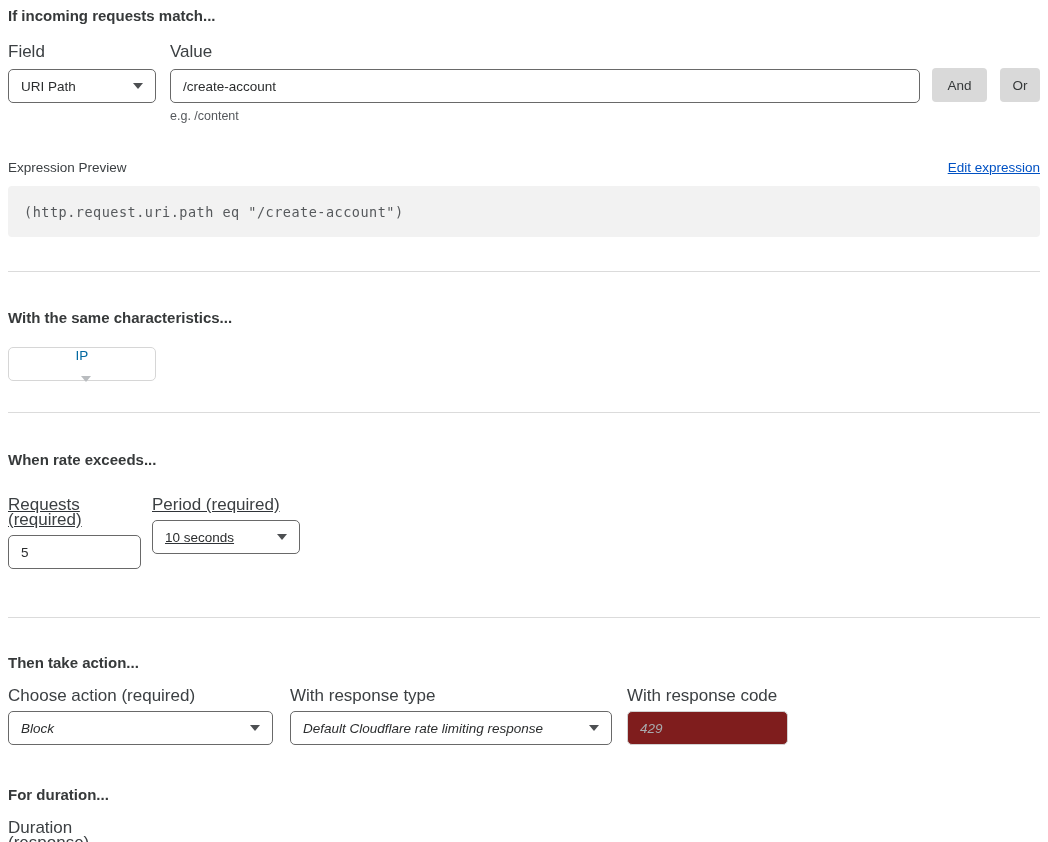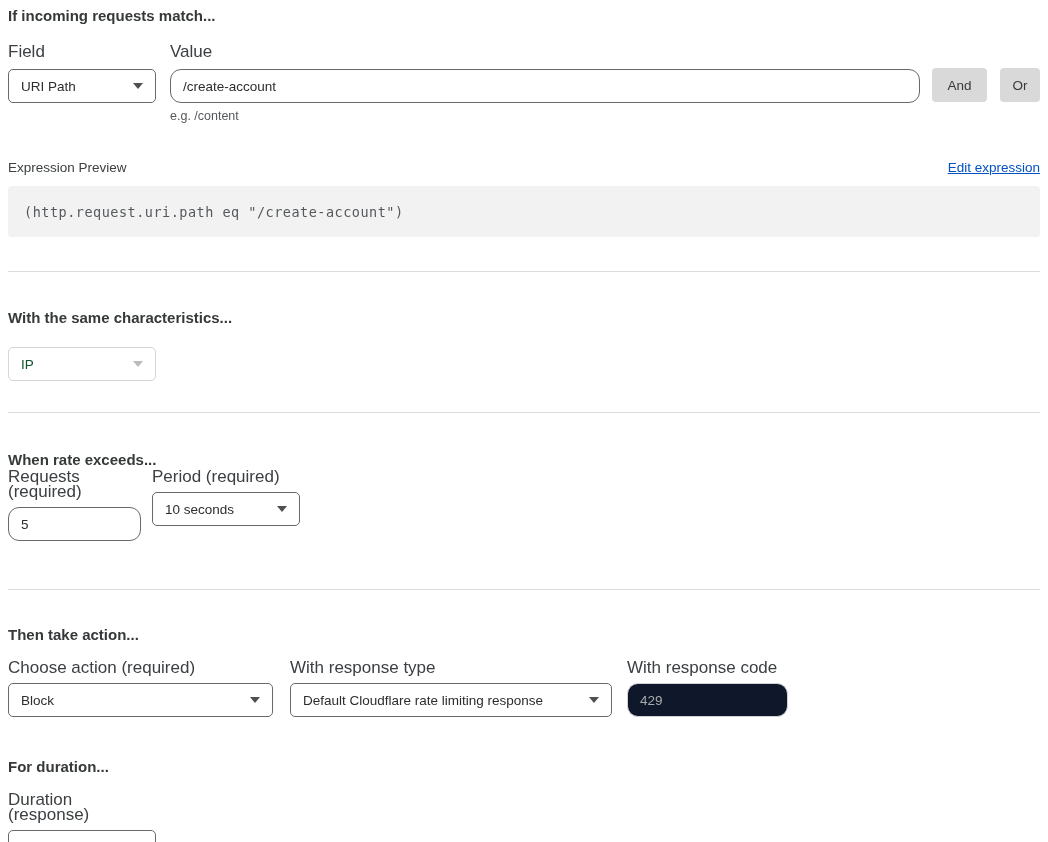--- a/index.html
+++ b/index.html
@@ -42,37 +42,37 @@
   }
   .dropdown { justify-content: space-between; cursor: pointer; }
   .chev {
     width: 0; height: 0;
     border-left: 5px solid transparent;
     border-right: 5px solid transparent;
     border-top: 6px solid #4d4f52;
     margin-left: 8px;
     flex: 0 0 auto;
   }
-  .dropdown.disabled { border-color: #d6d6d6; color: #14532d; cursor: default; }
+  .dropdown.disabled { border-color: #d6d6d6; color: #0369a1; cursor: default; flex-direction: column; }
   .dropdown.disabled .chev { border-top-color: #b9bcbf; }
 
   input.text-input {
     width: 100%;
     height: 34px;
     border: 1px solid #696969;
-    border-radius: 11px;
+    border-radius: 5px;
     background: #ffffff;
     padding: 0 12px;
     font-size: 13.5px;
     font-family: "Liberation Sans", sans-serif;
     color: #2b2d2e;
     outline: none;
   }
   input.text-input:disabled {
-    background: #0f172a;
+    background: #7f1d1d;
     border-color: #d2d2d2;
     color: #a8abae;
   }
 
   
   .match-row { display: flex; align-items: flex-start; margin-top: 19px; }
   .fgroup .control, .fgroup input, .fgroup .btn { margin-top: 10px; }
   .fgroup-field   { width: 148px; margin-right: 14px; }
   .fgroup-op      { width: 140px; margin-right: 12px; }
   .fgroup-value   { flex: 1 1 auto; margin-right: 12px; }
@@ -125,31 +125,31 @@
     margin: 0;
   }
   .div1 { margin-top: 34px; }
   .div2 { margin-top: 31px; }
   .div3 { margin-top: 48px; }
 
   .title-char { margin-top: 37px; }
   .char-dd { width: 148px; margin-top: 20px; }
 
   .title-rate { margin-top: 38px; }
-  .rate-row { display: flex; margin-top: 0; }
+  .rate-row { display: flex; margin-top: 28px; text-decoration: underline; }
   .rg-requests { width: 133px; margin-right: 11px; }
   .rg-period   { width: 148px; }
   .rate-row .control, .rate-row input { margin-top: 8px; }
 
   .title-action { margin-top: 36px; }
   .action-row { display: flex; margin-top: 16px; }
   .ag-action   { width: 265px; margin-right: 17px; }
   .ag-resptype { width: 322px; margin-right: 15px; }
   .ag-respcode { width: 161px; }
-  .action-row .control, .action-row input { margin-top: 8px; }
+  .action-row .control, .action-row input { margin-top: 8px; font-style: italic; }
 
   .title-duration { margin-top: 41px; }
   .dur-group { width: 148px; margin-top: 16px; }
   .dur-group .control { margin-top: 8px; }
 </style>
 </head>
 <body>
 
 <div class="page">
 

